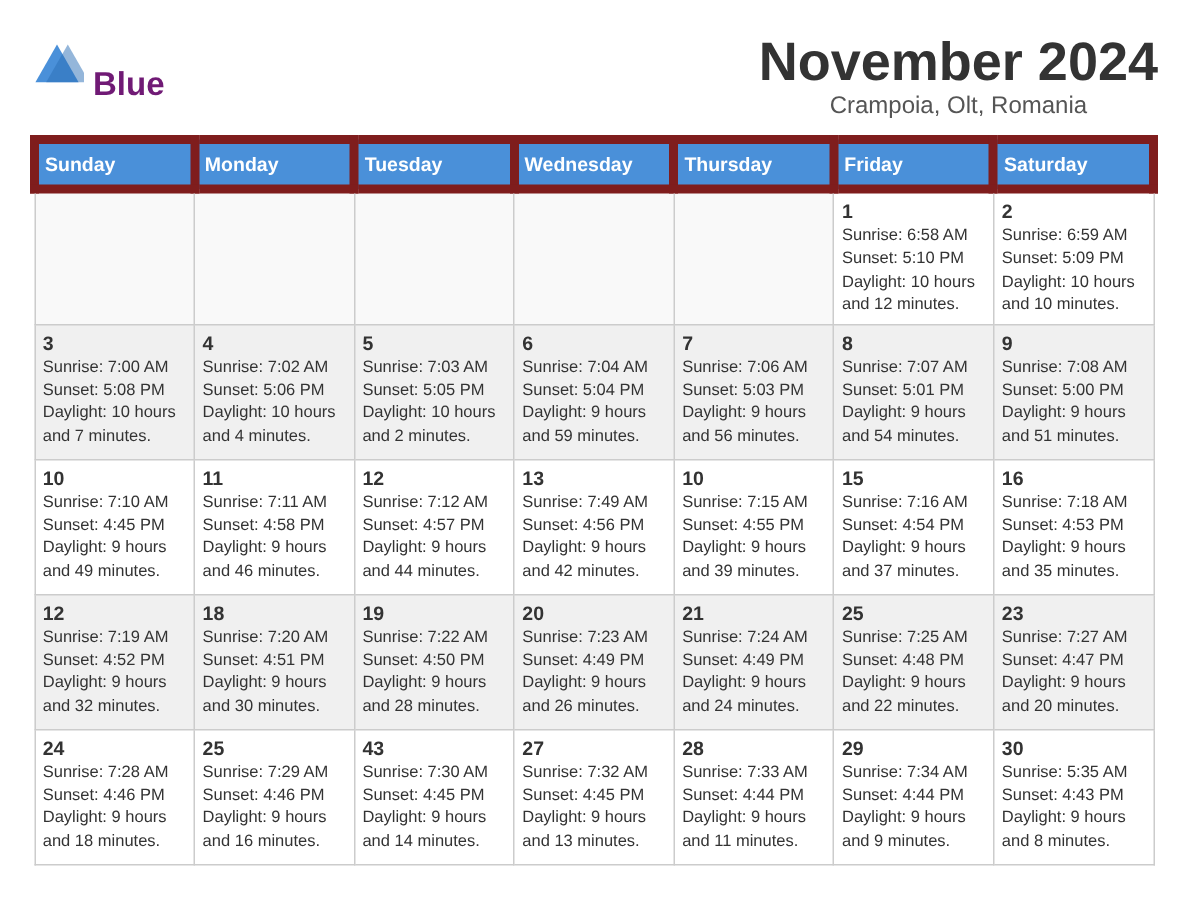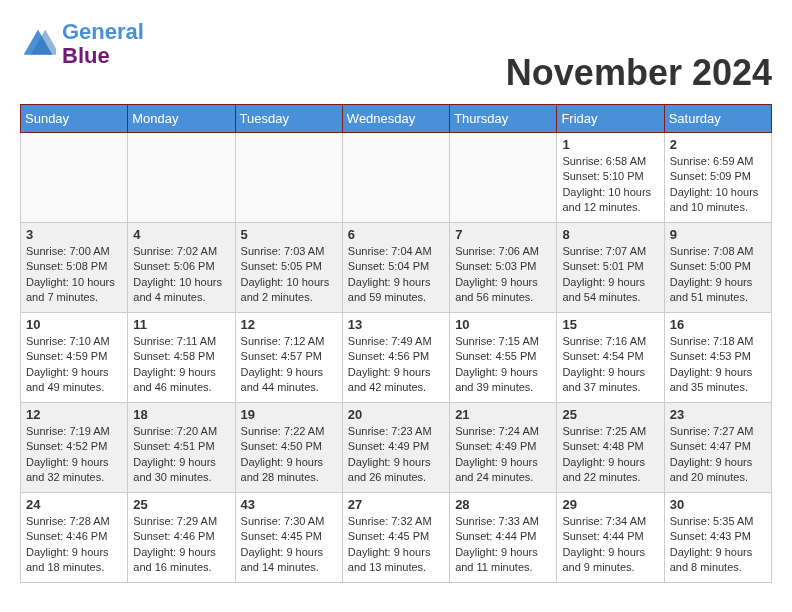--- a/index.html
+++ b/index.html
@@ -29,43 +29,42 @@
     }
     .logo-text span {
       color: #4a90d9;
     }
     .logo-icon {
       width: 36px;
       height: 36px;
     }
     .title-block {
       text-align: center;
-      margin-top: 32px;
     }
     .month-title {
       font-size: 36px;
       font-weight: bold;
       color: #333;
     }
     .location {
       font-size: 16px;
       color: #555;
     }
     .calendar {
       width: 100%;
       border-collapse: collapse;
     }
     .calendar th {
       background: #4a90d9;
       color: #fff;
       font-size: 13px;
-      font-weight: normal;
+      font-weight: bold;
       padding: 6px 4px;
       text-align: left;
-      border: 1px solid #7f1d1d;
+      border: 6px solid #7f1d1d;
     }
     .calendar td {
       width: 14.28%;
       vertical-align: top;
       border: 1px solid #ccc;
       padding: 4px 5px;
       font-size: 11px;
       color: #333;
       height: 90px;
       background: #fff;
@@ -91,26 +90,27 @@
 </head>
 <body>
 
 <div class="header">
   <div class="logo">
     <svg class="logo-icon" viewBox="0 0 40 40">
       <polygon points="20,4 36,32 4,32" fill="#4a90d9"></polygon>
       <polygon points="28,4 44,32 12,32" fill="#2a6db5" opacity="0.5"></polygon>
     </svg>
     <div class="logo-text">
-      <span>General</span><br>
+      <br>
       <span style="color:#701a75;">Blue</span>
     </div>
   </div>
   <div class="title-block">
     <div class="month-title">November 2024</div>
+    <div class="location">Crampoia, Olt, Romania</div>
   </div>
 </div>
 
 <table class="calendar">
   <thead>
     <tr>
     <th>Sunday</th>
         <th>Monday</th>
         <th>Tuesday</th>
         <th>Wednesday</th>
@@ -180,21 +180,21 @@
           <span class="day-num">9</span>
           <div class="day-info">Sunrise: 7:08 AM
 Sunset: 5:00 PM
 Daylight: 9 hours and 51 minutes.</div>
         </td>
       </tr>
       <tr>
         <td>
           <span class="day-num">10</span>
           <div class="day-info">Sunrise: 7:10 AM
-Sunset: 4:59 PM
+Sunset: 4:45 PM
 Daylight: 9 hours and 49 minutes.</div>
         </td>
         <td>
           <span class="day-num">11</span>
           <div class="day-info">Sunrise: 7:11 AM
 Sunset: 4:58 PM
 Daylight: 9 hours and 46 minutes.</div>
         </td>
         <td>
           <span class="day-num">12</span>

